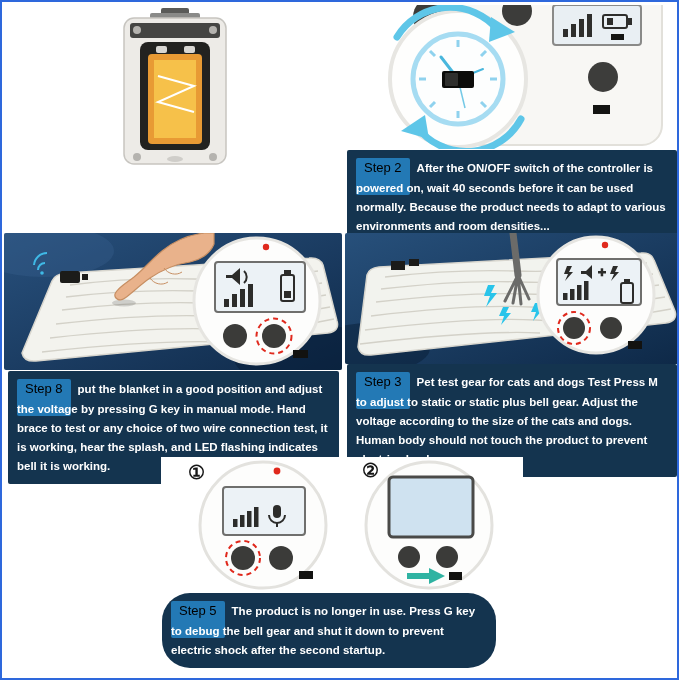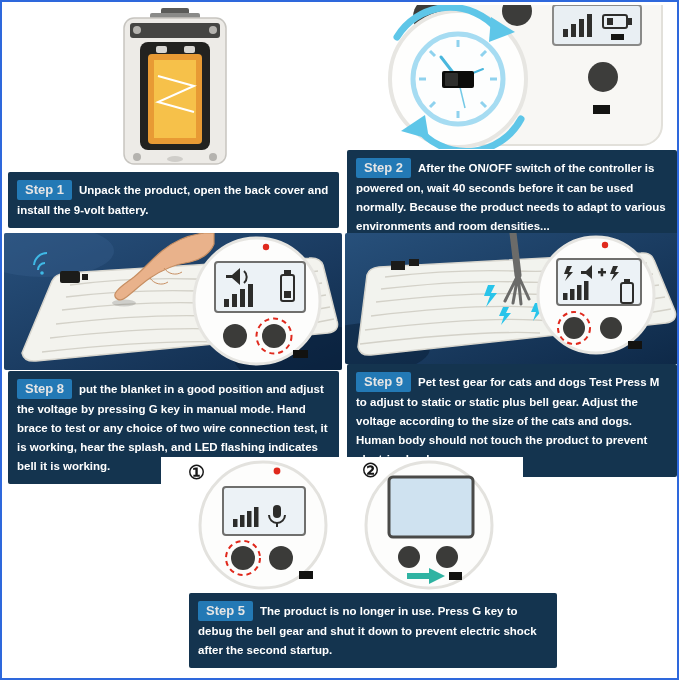--- a/index.html
+++ b/index.html
@@ -22,44 +22,44 @@
     color:#ffffff;
     padding:7px 9px 8px 9px;
     font-size:11.5px;
     font-weight:bold;
     line-height:1.66;
     border-radius:2px;
   }
   .badge {
     display:inline;
     background:#2379b5;
-    color:#e5e5e5;
-    padding:2px 8px 3px 8px;
+    color:#000000;
+    padding:2px 8px 20px 8px;
     margin-right:7px;
     font-size:13px;
-    font-weight:bold;
+    font-weight:normal;
     border-radius:2px;
     white-space:nowrap;
   }
   .fig-label {
     position:absolute;
     font-size:19px;
     font-weight:bold;
     color:#161616;
   }
   #fig1 { left:10px; top:6px;  width:326px; height:162px; display:flex; justify-content:center; align-items:flex-start; background:#fff; }
   #cap1 { left:6px;  top:170px; width:331px; }
   #fig2 { left:343px; top:3px;  width:332px; height:144px; background:#fff; }
   #cap2 { left:345px; top:148px; width:330px; }
   #fig3 { left:2px;  top:231px; width:338px; height:137px; }
   #cap3 { left:6px;  top:369px; width:331px; }
   #fig4 { left:343px; top:231px; width:334px; height:131px; }
   #cap4 { left:345px; top:362px; width:330px; }
   #fig5 { left:159px; top:455px; width:362px; height:136px; background:#fff; }
-  #cap5 { left:187px; top:591px; width:368px; }
+  #cap5 { left:160px; top:591px; width:334px;border-radius:28px; }
   #label1 { left:186px; top:459px; }
   #label2 { left:360px; top:457px; }
 </style>
 </head>
 <body>
 
 <div class="page">
 
   <section class="figure" id="fig1">
     <svg width="142" height="160" viewBox="0 0 142 160">
@@ -79,23 +79,20 @@
         <rect x="52" y="38" width="11" height="7" rx="2" fill="#d8d6d2"></rect>
         <rect x="80" y="38" width="11" height="7" rx="2" fill="#d8d6d2"></rect>
       </g>
       <g>
         <circle cx="33" cy="149" r="4" fill="#b5b3af"></circle>
         <circle cx="109" cy="149" r="4" fill="#b5b3af"></circle>
         <ellipse cx="71" cy="151" rx="8" ry="3" fill="#cfcdc9"></ellipse>
       </g>
     </svg>
   </section>
-  <div class="caption" id="cap1">
-    <span class="badge">Step 1</span><span>Unpack the product, open the back cover and install the 9-volt battery.</span>
-  </div>
 
   <section class="figure" id="fig2">
     <svg width="332" height="144" viewBox="0 0 332 144">
       <g>
         <rect x="112" y="-30" width="205" height="170" rx="20" fill="#f8f7f4" stroke="#e2e0da" stroke-width="2"></rect>
         <rect x="208" y="0" width="88" height="40" rx="3" fill="#e9eff3" stroke="#8a8a88" stroke-width="2"></rect>
         <g fill="#2e2e2c">
           <rect x="218" y="24" width="5" height="8"></rect>
           <rect x="226" y="19" width="5" height="13"></rect>
           <rect x="234" y="14" width="5" height="18"></rect>
@@ -268,21 +265,21 @@
           <rect x="279" y="46" width="6" height="3.5" fill="#2c2c2a"></rect>
         </g>
         <circle cx="229" cy="95" r="11" fill="#3b3b39"></circle>
         <circle cx="266" cy="95" r="11" fill="#3b3b39"></circle>
         <circle cx="229" cy="95" r="16" fill="none" stroke="#e02a1e" stroke-width="2" stroke-dasharray="5 4"></circle>
         <rect x="283" y="108" width="14" height="8" fill="#121210"></rect>
       </g>
     </svg>
   </section>
   <div class="caption" id="cap4">
-    <span class="badge">Step 9</span><span>Pet test gear for cats and dogs Test Press M to adjust to static or static plus bell gear. Adjust the voltage according to the size of the cats and dogs. Human body should not touch the product to prevent electric shock.</span>
+    <span class="badge">Step 3</span><span>Pet test gear for cats and dogs Test Press M to adjust to static or static plus bell gear. Adjust the voltage according to the size of the cats and dogs. Human body should not touch the product to prevent electric shock.</span>
   </div>
 
   <section class="figure" id="fig5">
     <svg width="362" height="136" viewBox="0 0 362 136">
       <g>
         <circle cx="102" cy="68" r="63" fill="#fdfdfc" stroke="#e3e2de" stroke-width="3"></circle>
         <circle cx="116" cy="14" r="3.4" fill="#e0281c"></circle>
         <rect x="62" y="30" width="82" height="48" rx="3" fill="#ecf2f6" stroke="#6f6f6d" stroke-width="2"></rect>
         <g fill="#2c2c2a">
           <rect x="72" y="62" width="4.5" height="8"></rect>

